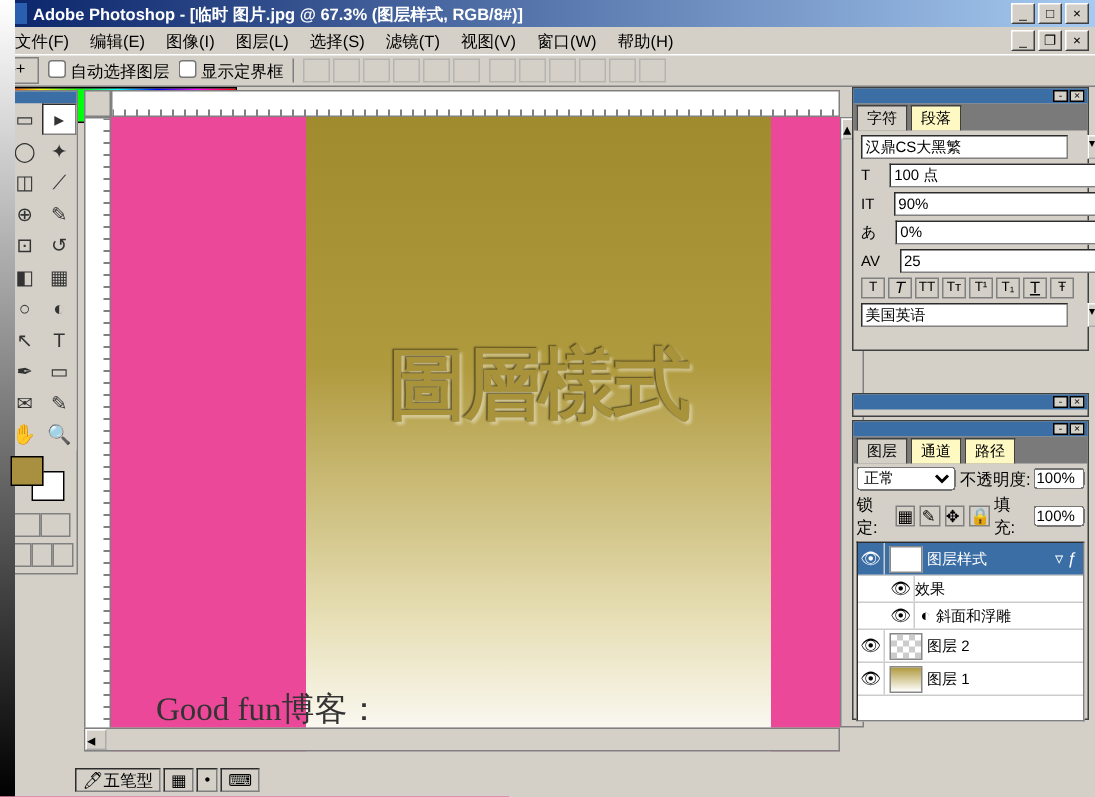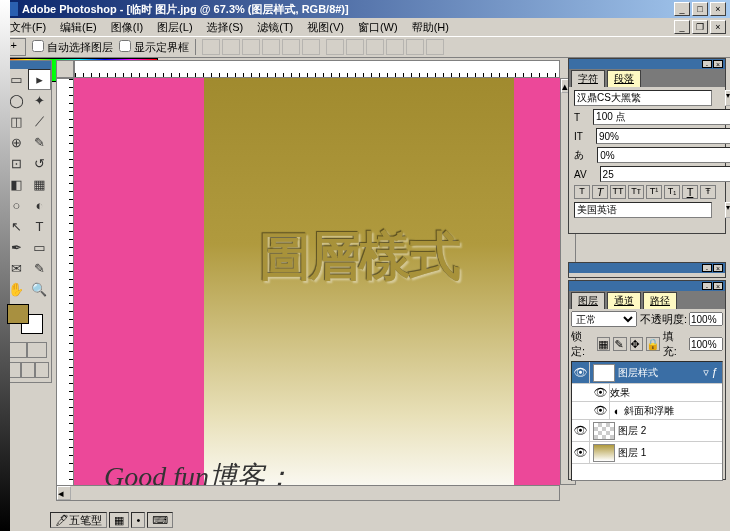--- a/index.html
+++ b/index.html
@@ -35,34 +35,34 @@
 .mode-row { display: flex; margin-top: 4px; }
 .mode-row span { width: 20px; height: 16px; border: 1px solid #808080; }
 
 .rulers-corner { position: absolute; left: 56px; top: 60px; width: 18px; height: 18px; background: #d4d0c8; border: 1px solid #808080; }
 .ruler-h { position: absolute; left: 74px; top: 60px; right: 170px; height: 18px; background: #fff; border: 1px solid #808080; background-image: repeating-linear-gradient(to right, #000 0, #000 1px, transparent 1px, transparent 8px); background-position: 0 12px; background-size: 8px 6px; background-repeat: repeat-x; }
 .ruler-v { position: absolute; left: 56px; top: 78px; width: 18px; bottom: 30px; background: #fff; border: 1px solid #808080; background-image: repeating-linear-gradient(to bottom, #000 0, #000 1px, transparent 1px, transparent 8px); background-position: 12px 0; background-size: 6px 8px; background-repeat: repeat-y; }
 
 .canvas-area { position: absolute; left: 74px; top: 78px; right: 170px; bottom: 30px; background: #ec4899; overflow: hidden; }
 .doc { position: absolute; left: 130px; top: -6px; width: 310px; height: 430px; background: linear-gradient(to bottom, #a08a2e 0%, #b09a3e 40%, #e8e0b8 80%, #fefefe 100%); }
 .doc-text { position: absolute; top: 150px; width: 100%; text-align: center; font-size: 52px; font-weight: bold; font-family: "SimSun", serif; color: #a8923a; text-shadow: -1px -1px 1px rgba(0,0,0,.5), 2px 2px 2px rgba(255,255,255,.4), 0 0 0 #8a7628; letter-spacing: -2px; }
-.watermark1 { position: absolute; left: 30px; top: 380px; font-family: cursive; font-style: italic; font-size: 28px; color: #333; }
+.watermark1 { position: absolute; left: 30px; top: 380px; font-family: cursive; font-size: 22px; color: #333; }
 .watermark2 { position: absolute; left: 170px; top: 386px; font-family: cursive; font-style: italic; font-size: 17px; color: #333; font-weight: bold; }
 
 .scrollbar-v { position: absolute; right: 154px; top: 78px; width: 16px; bottom: 46px; background: #d4d0c8; border: 1px solid #808080; }
 .scrollbar-h { position: absolute; left: 56px; bottom: 30px; right: 170px; height: 16px; background: #d4d0c8; border: 1px solid #808080; display: flex; align-items: center; }
 .sb-btn { width: 14px; height: 14px; background: #d4d0c8; border: 1px outset #fff; }
 
 .statusbar { position: absolute; left: 50px; bottom: 2px; height: 18px; display: flex; align-items: center; gap: 2px; }
 .status-seg { height: 16px; border: 1px inset #808080; padding: 0 4px; background: #d4d0c8; display: flex; align-items: center; }
 
 
 .panel { position: absolute; background: #d4d0c8; border: 1px solid #404040; }
 .panel-tabs { height: 18px; background: #7a7a7a; display: flex; align-items: flex-end; padding-left: 2px; }
-.panel-tabs .ptab { background: #d4d0c8; border: 1px solid #404040; border-bottom: none; padding: 1px 6px; margin-right: 2px; font-size: 10px; text-decoration: underline; }
+.panel-tabs .ptab { background: #d4d0c8; border: 1px solid #404040; border-bottom: none; padding: 1px 6px; margin-right: 2px; font-size: 10px; }
 .panel-tabs .ptab.inactive { background: #fef9c3; }
 .panel-hdr { height: 10px; background: #3a6ea5; }
 .panel-ctrl { position: absolute; right: 2px; top: 1px; display: flex; gap: 1px; }
 .panel-ctrl span { width: 10px; height: 8px; background: #d4d0c8; border: 1px solid #000; font-size: 7px; text-align: center; }
 
 .char-panel { right: 4px; top: 58px; width: 158px; height: 176px; }
 .char-body { padding: 3px 5px; display: flex; flex-direction: column; gap: 3px; }
 .char-row { display: flex; align-items: center; gap: 13px; }
 .char-ico { width: 14px; text-align: center; font-size: 10px; }
 .char-inp { flex: 1; height: 16px; border: 1px inset #808080; background: #fff; padding: 0 2px; font-size: 10px; }

